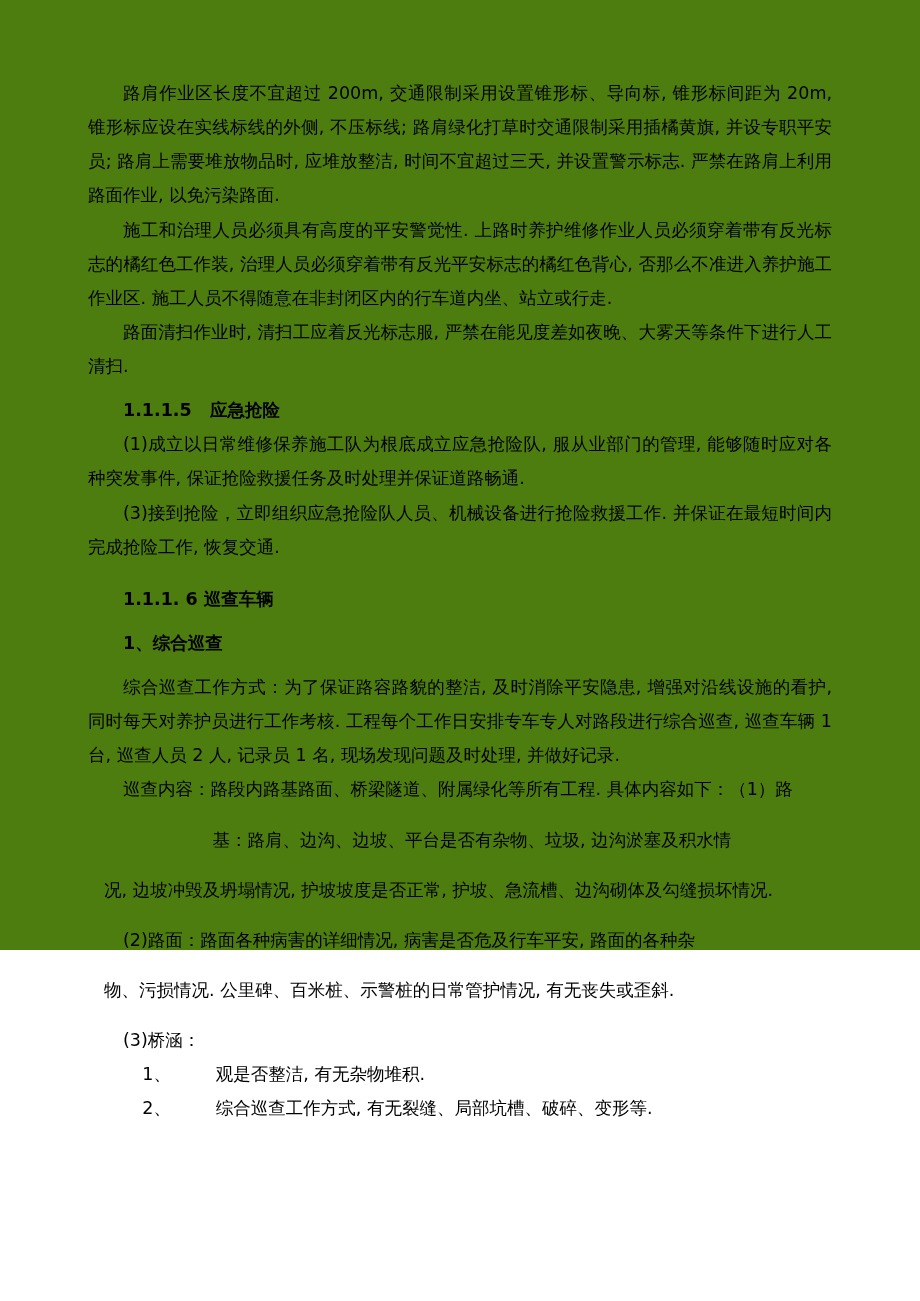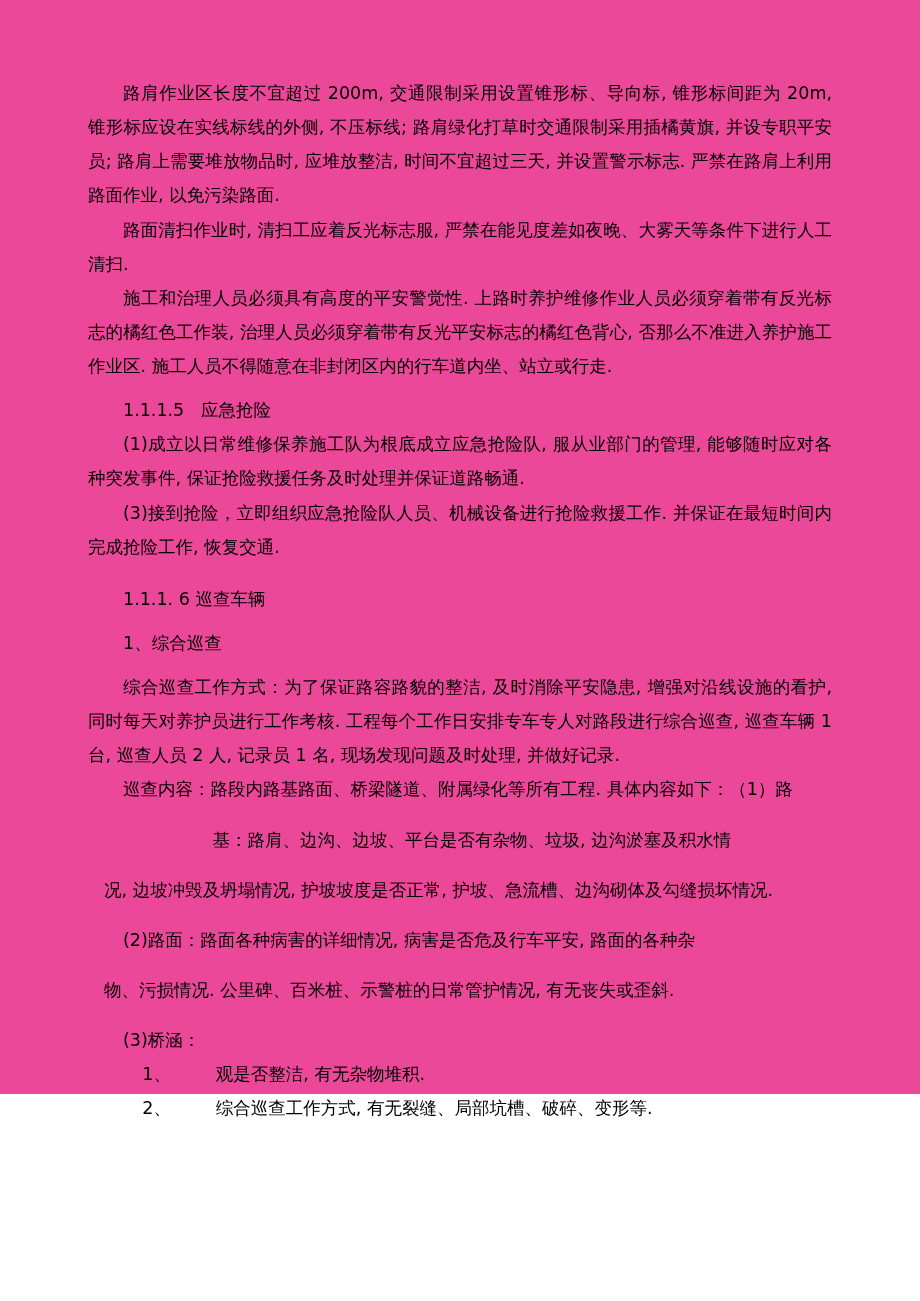--- a/index.html
+++ b/index.html
@@ -9,40 +9,40 @@
   }
   body {
     width: 920px;
     height: 1301px;
     font-family: "DejaVu Sans", "Liberation Sans", sans-serif;
     color: #000000;
   }
   .page {
     position: relative;
     width: 920px;
-    height: 1094px;
-    background: #ec4899;
+    height: 950px;
+    background: #4d7c0f;
     box-sizing: border-box;
     padding: 76px 88px 40px 88px;
   }
   .doc {
     font-size: 17.5px;
     line-height: 1.95;
     text-align: justify;
     text-justify: inter-ideograph;
   }
   .p {
     margin: 0;
     text-indent: 2em;
   }
   .heading {
     margin: 0;
     text-indent: 2em;
     font-size: 17.5px;
-    font-weight: normal;
+    font-weight: bold;
     line-height: 1.95;
   }
   .gap-sm {
     height: 10px;
   }
   .gap-md {
     height: 18px;
   }
   .sub-line {
     margin: 16px;
@@ -64,23 +64,23 @@
   }
 </style>
 </head>
 <body>
 
 <div class="page">
   <div class="doc">
 
     <p class="p">路肩作业区长度不宜超过 200m, 交通限制采用设置锥形标、导向标, 锥形标间距为 20m, 锥形标应设在实线标线的外侧, 不压标线; 路肩绿化打草时交通限制采用插橘黄旗, 并设专职平安员; 路肩上需要堆放物品时, 应堆放整洁, 时间不宜超过三天, 并设置警示标志. 严禁在路肩上利用路面作业, 以免污染路面.</p>
 
+    <p class="p">施工和治理人员必须具有高度的平安警觉性. 上路时养护维修作业人员必须穿着带有反光标志的橘红色工作装, 治理人员必须穿着带有反光平安标志的橘红色背心, 否那么不准进入养护施工作业区. 施工人员不得随意在非封闭区内的行车道内坐、站立或行走.</p>
+
     <p class="p">路面清扫作业时, 清扫工应着反光标志服, 严禁在能见度差如夜晚、大雾天等条件下进行人工清扫.</p>
-
-    <p class="p">施工和治理人员必须具有高度的平安警觉性. 上路时养护维修作业人员必须穿着带有反光标志的橘红色工作装, 治理人员必须穿着带有反光平安标志的橘红色背心, 否那么不准进入养护施工作业区. 施工人员不得随意在非封闭区内的行车道内坐、站立或行走.</p>
 
     <div class="gap-sm"></div>
 
     <p class="heading">
       <span>1.1.1.5</span>&nbsp;&nbsp;&nbsp;<span>应急抢险</span>
     </p>
 
     <p class="p">(1)成立以日常维修保养施工队为根底成立应急抢险队, 服从业部门的管理, 能够随时应对各种突发事件, 保证抢险救援任务及时处理并保证道路畅通.</p>
 
 

